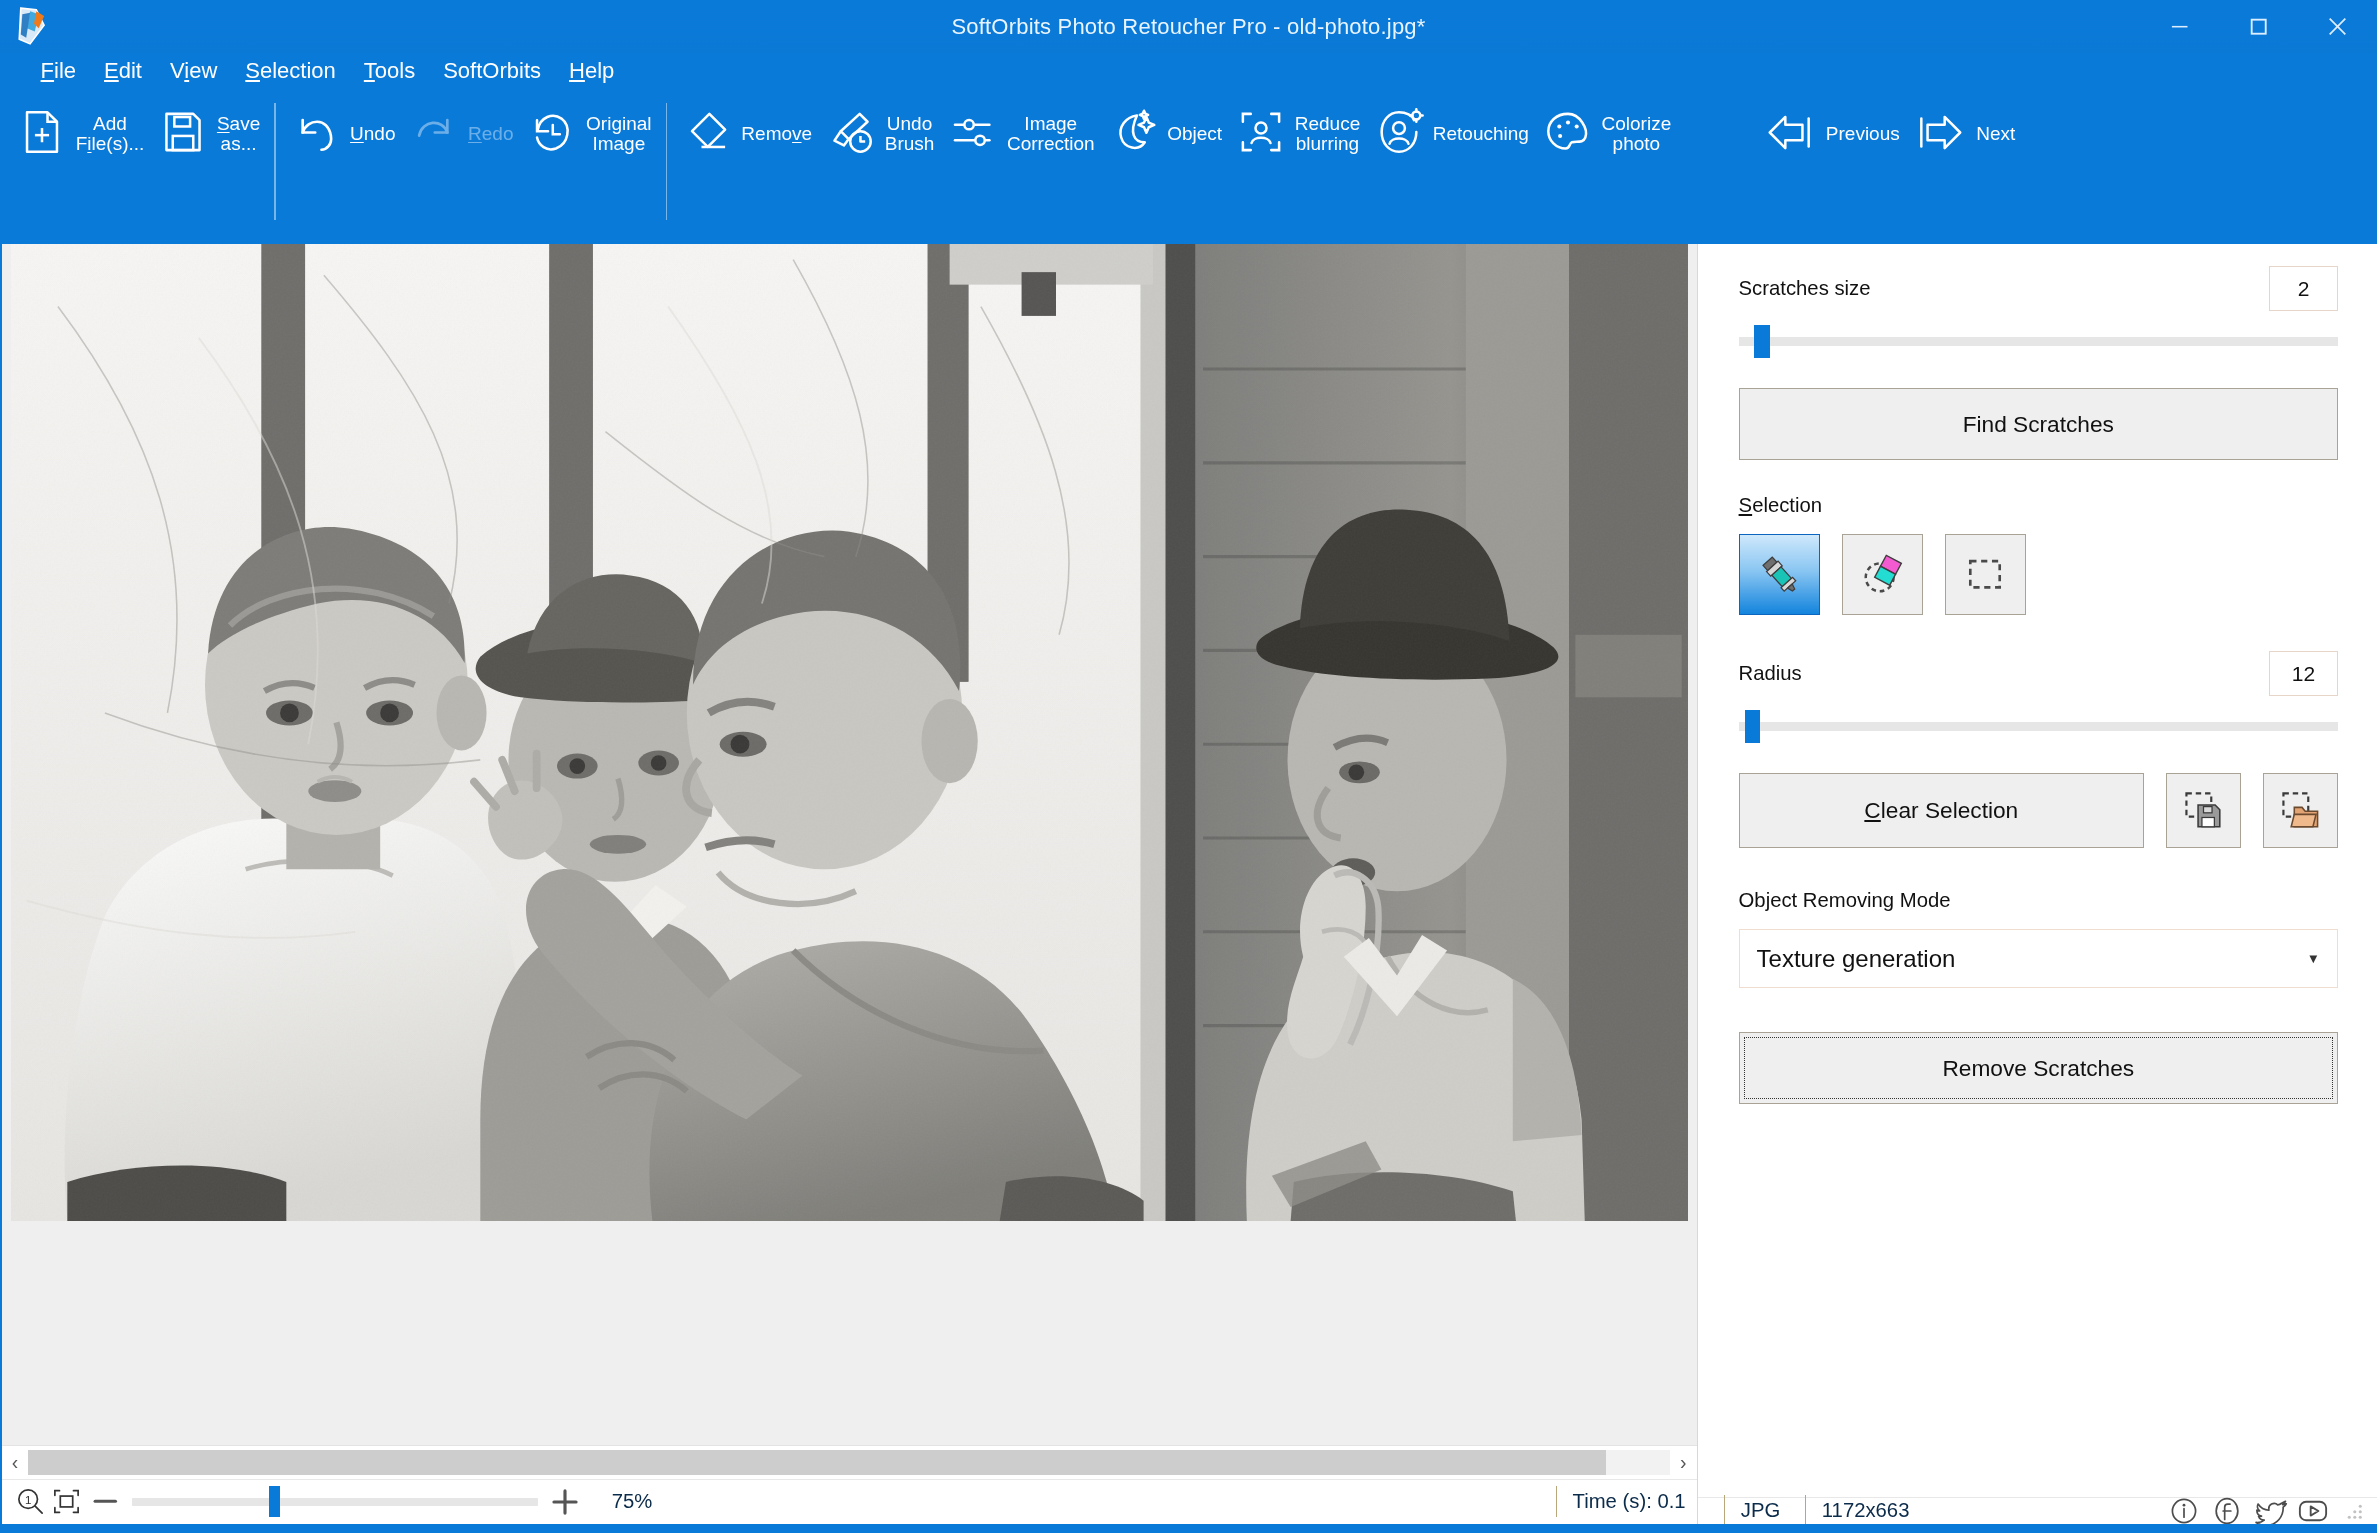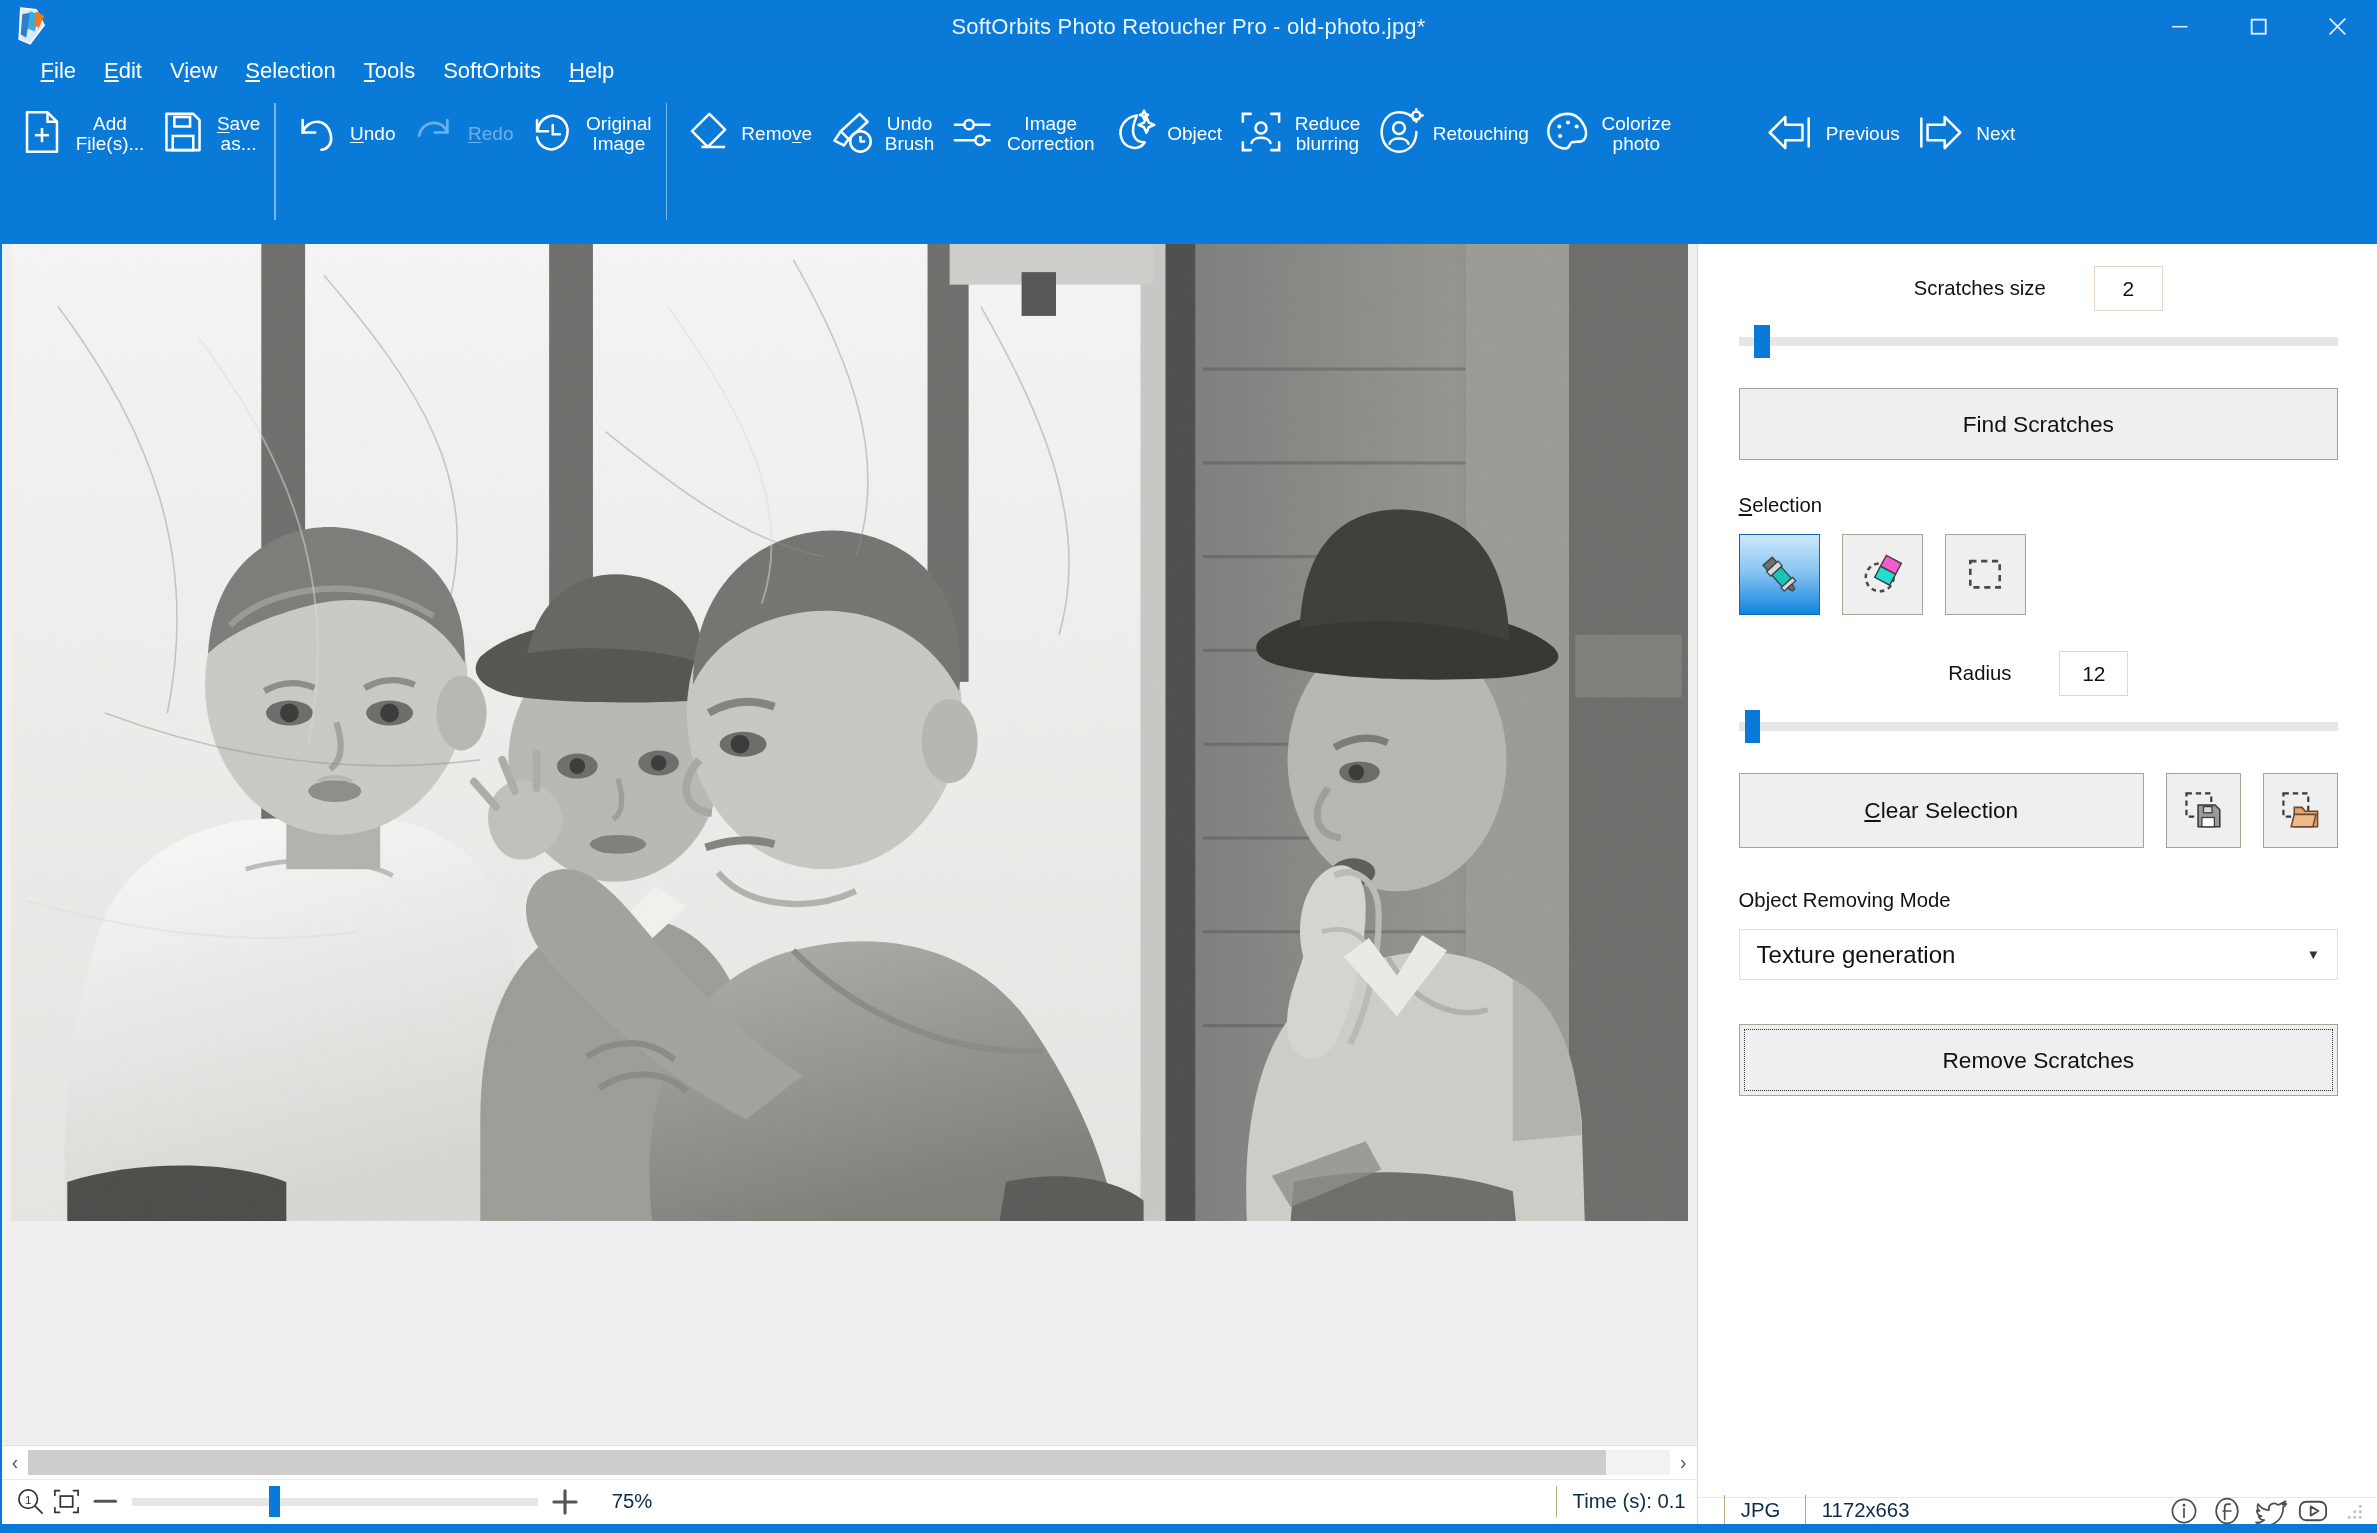--- a/index.html
+++ b/index.html
@@ -125,21 +125,21 @@
     flex:1; display:flex; flex-direction:column; background:#ffffff;
     border-left:0.8px solid #d8d8d8; min-width:0;
   }
   .panel {
     flex:1; padding:22px 39px 0 41px; min-height:0; position:relative;
   }
   .panel-title {
     color:#0a7ad9; font-size:28px; margin:6.3px 0 34px; font-weight:400;
   }
   .row-label {
-    display:flex; align-items:center; justify-content:center;
+    display:flex; align-items:center; justify-content:space-between;
     margin-bottom:14px;
     gap:48px;
   }
   .row-label .lab { font-size:20.3px; color:#111; }
   .numbox {
     width:69px; height:45px; border:0.8px solid #e6d5c8; background:#fff;
     display:flex; align-items:center; justify-content:center;
     font-size:21px; color:#111;
   }
   .slider { height:33px; position:relative; display:flex; align-items:center; margin-bottom:30px; }
@@ -167,21 +167,21 @@
   }
 
   .btn-row { display:flex; gap:22px; align-items:stretch; margin-bottom:41px; }
   .btn-clear { flex:1; height:75px; }
   .icon-btn {
     width:75px; height:75px; border:0.8px solid #a9a396; background:#efefef;
     display:flex; align-items:center; justify-content:center;
   }
 
   .combo {
-    width:100%; height:51px; border:0.8px solid #f0ddcf; background:#fff;
+    width:100%; height:59px; border:0.8px solid #f0ddcf; background:#fff;
     display:flex; align-items:center; padding:0 17px;
     font-size:24px; color:#111; position:relative; margin-bottom:44px;
   }
   .combo .caret { position:absolute; right:17px; color:#333; font-size:13.3px; }
 
   .panel-status {
     height:27px; flex:none; display:flex; align-items:center;
     padding-left:26.6px; background:#fff; border-top:0.8px solid #e8e8e8;
   }
   .ps-field {

